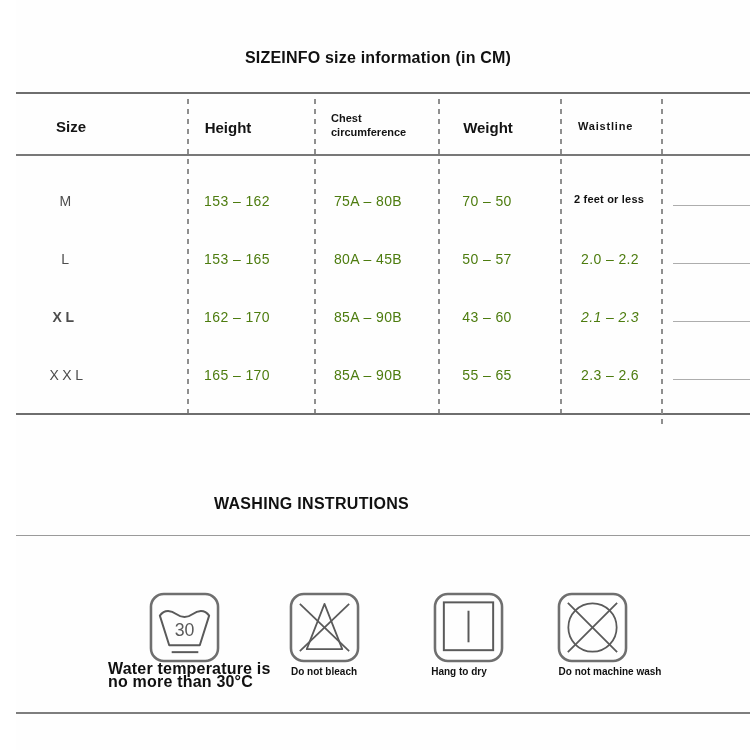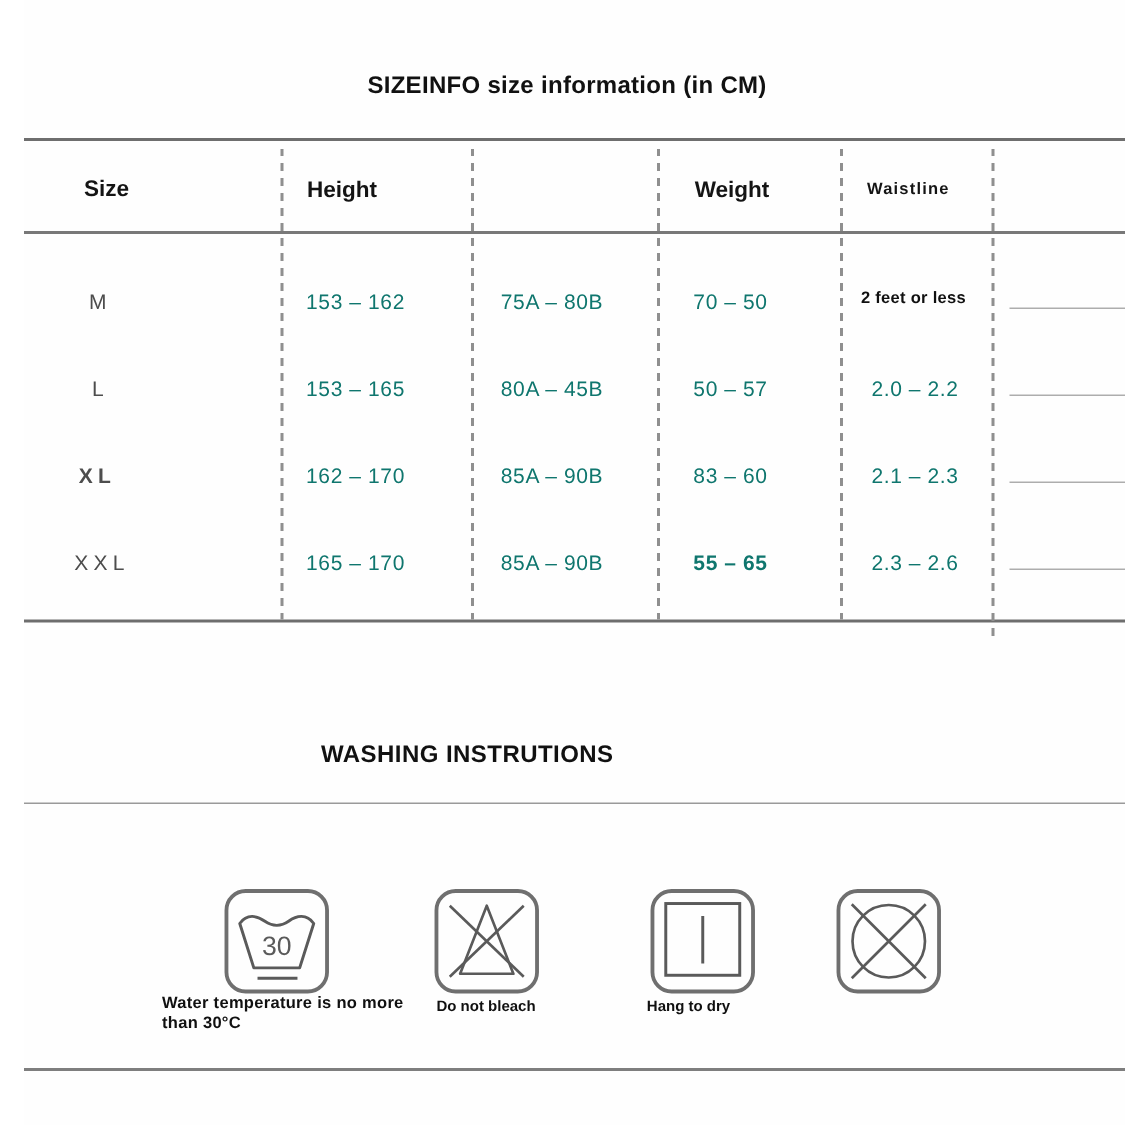--- a/index.html
+++ b/index.html
@@ -21,33 +21,33 @@
 
   .vdash{
     position:absolute;top:99px;width:1.5px;height:314px;
     background:repeating-linear-gradient(to bottom,#8f8f8f 0 5px,transparent 5px 10px);
   }
   .vdash.tall{height:328px;}
 
   .th{font-size:15px;font-weight:700;color:#141414;}
   .th-small{position:absolute;font-size:11px;font-weight:700;color:#141414;line-height:14px;white-space:nowrap;}
 
-  .cell{font-size:14px;color:#0f766e;letter-spacing:.4px;}
+  .cell{font-size:14px;color:#4d7c0f;letter-spacing:.4px;}
   .cell.size{color:#4d4d4d;letter-spacing:3.5px;}
   .cell.waist-note{font-size:11px;font-weight:700;color:#101010;letter-spacing:.2px;}
 
   .underline{position:absolute;left:657px;width:81px;height:1px;background:#adadad;}
 
   .wash-heading{position:absolute;left:198px;top:495px;font-size:16px;font-weight:700;color:#111;letter-spacing:.3px;}
 
   .wash-icon{position:absolute;top:592px;}
   .wash-label{position:absolute;top:666px;transform:translateX(-50%);font-size:10px;font-weight:700;color:#101010;white-space:nowrap;}
   .wash-label.small{
     transform:none;left:92px;top:663px;width:178px;white-space:normal;
-    font-size:11px;line-height:12.5px;letter-spacing:.2px;
+    font-size:16px;line-height:12.5px;letter-spacing:.2px;
   }
 </style>
 </head>
 <body>
 
 <div class="page">
 
   <div class="ctr title" style="left:362px;top:58px;">SIZEINFO size information (in CM)</div>
 
   <div class="hline h93"></div>
@@ -55,20 +55,21 @@
   <div class="hline h414"></div>
 
   <div class="vdash" style="left:171px;"></div>
   <div class="vdash" style="left:298px;"></div>
   <div class="vdash" style="left:422px;"></div>
   <div class="vdash" style="left:544px;"></div>
   <div class="vdash tall" style="left:645px;"></div>
 
   <div class="ctr th" style="left:55px;top:126px;">Size</div>
   <div class="ctr th" style="left:212px;top:127px;">Height</div>
+  <div class="th-small" style="left:315px;top:111px;width:88px;white-space:normal;">Chest circumference</div>
   <div class="ctr th" style="left:472px;top:127px;">Weight</div>
   <div class="th-small" style="left:562px;top:119px;letter-spacing:.8px;">Waistline</div>
 
   <div>
     <div class="ctr cell size" style="left:51px;top:201px;">M</div>
     <div class="ctr cell" style="left:221px;top:201px;">153 – 162</div>
     <div class="ctr cell" style="left:352px;top:201px;">75A – 80B</div>
     <div class="ctr cell" style="left:471px;top:201px;">70 – 50</div>
     <div class="ctr cell waist-note" style="left:593px;top:199px;">2 feet or less</div>
     <div class="underline" style="top:205px;"></div>
@@ -80,30 +81,30 @@
     <div class="ctr cell" style="left:352px;top:259px;">80A – 45B</div>
     <div class="ctr cell" style="left:471px;top:259px;">50 – 57</div>
     <div class="ctr cell" style="left:594px;top:259px;">2.0 – 2.2</div>
     <div class="underline" style="top:263px;"></div>
   </div>
 
   <div>
     <div class="ctr cell size" style="left:49px;top:317px;font-weight:bold;">XL</div>
     <div class="ctr cell" style="left:221px;top:317px;">162 – 170</div>
     <div class="ctr cell" style="left:352px;top:317px;">85A – 90B</div>
-    <div class="ctr cell" style="left:471px;top:317px;">83 – 60</div>
-    <div class="ctr cell" style="left:594px;top:317px;">2.1 – 2.3</div>
+    <div class="ctr cell" style="left:471px;top:317px;">43 – 60</div>
+    <div class="ctr cell" style="left:594px;top:317px;font-style:italic;">2.1 – 2.3</div>
     <div class="underline" style="top:321px;"></div>
   </div>
 
   <div>
     <div class="ctr cell size" style="left:52px;top:375px;">XXL</div>
     <div class="ctr cell" style="left:221px;top:375px;">165 – 170</div>
     <div class="ctr cell" style="left:352px;top:375px;">85A – 90B</div>
-    <div class="ctr cell" style="left:471px;top:375px;font-weight:bold;">55 – 65</div>
+    <div class="ctr cell" style="left:471px;top:375px;">55 – 65</div>
     <div class="ctr cell" style="left:594px;top:375px;">2.3 – 2.6</div>
     <div class="underline" style="top:379px;"></div>
   </div>
 
   <div class="wash-heading">WASHING INSTRUTIONS</div>
   <div class="hline h535"></div>
 
   <div class="wash-icon" style="left:133px;">
     <svg width="71" height="71" viewBox="0 0 72 72" fill="none">
       <rect x="2" y="2" width="68" height="68" rx="13" stroke="#6f6f6f" stroke-width="2.6"></rect>
@@ -134,16 +135,17 @@
   <div class="wash-label" style="left:443px;">Hang to dry</div>
 
   <div class="wash-icon" style="left:541px;">
     <svg width="71" height="71" viewBox="0 0 72 72" fill="none">
       <rect x="2" y="2" width="68" height="68" rx="13" stroke="#6f6f6f" stroke-width="2.6"></rect>
       <circle cx="36" cy="36" r="24.5" stroke="#5a5a5a" stroke-width="1.8"></circle>
       <line x1="11" y1="11" x2="61" y2="61" stroke="#5a5a5a" stroke-width="1.8"></line>
       <line x1="61" y1="11" x2="11" y2="61" stroke="#5a5a5a" stroke-width="1.8"></line>
     </svg>
   </div>
+  <div class="wash-label" style="left:594px;">Do not machine wash</div>
 
   <div class="hline h713"></div>
 
 </div>
 
 </body></html>

